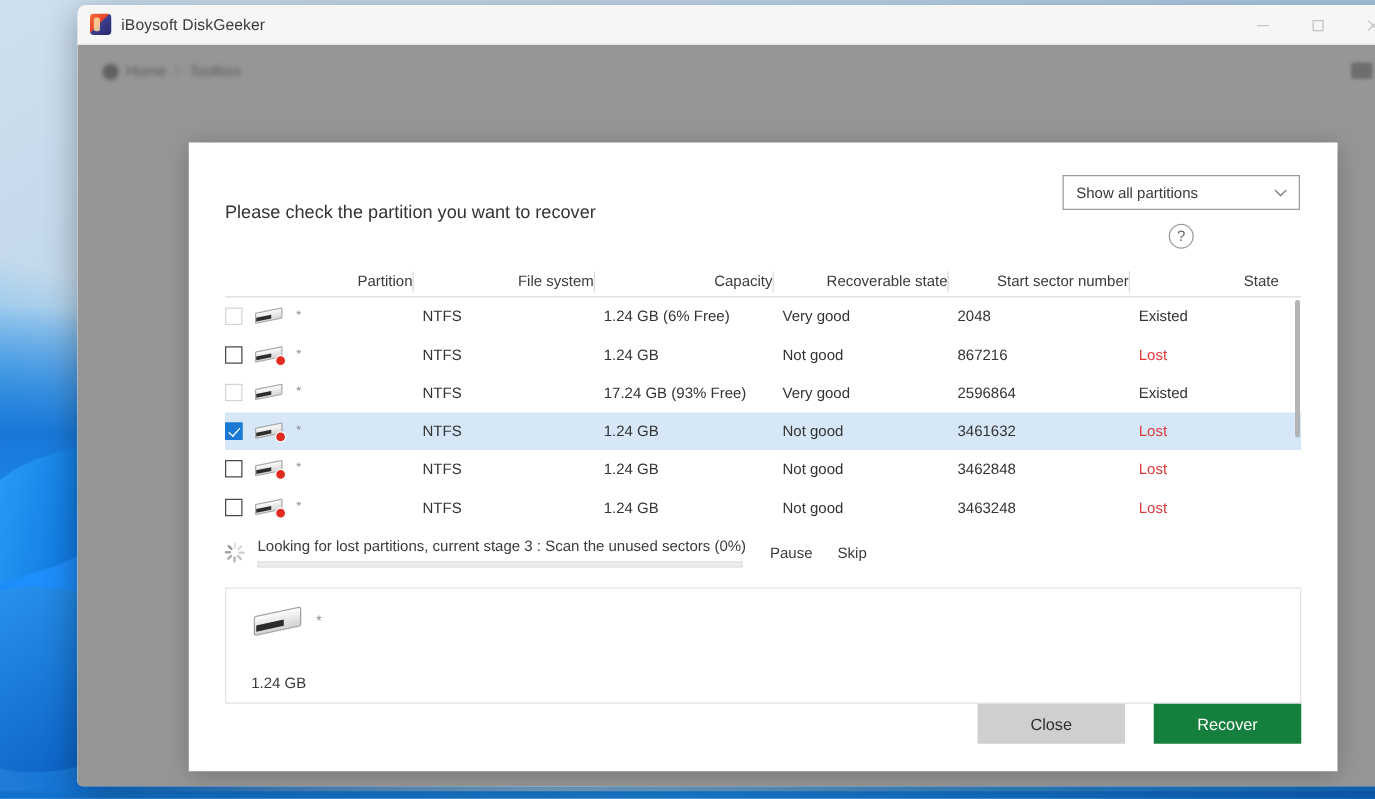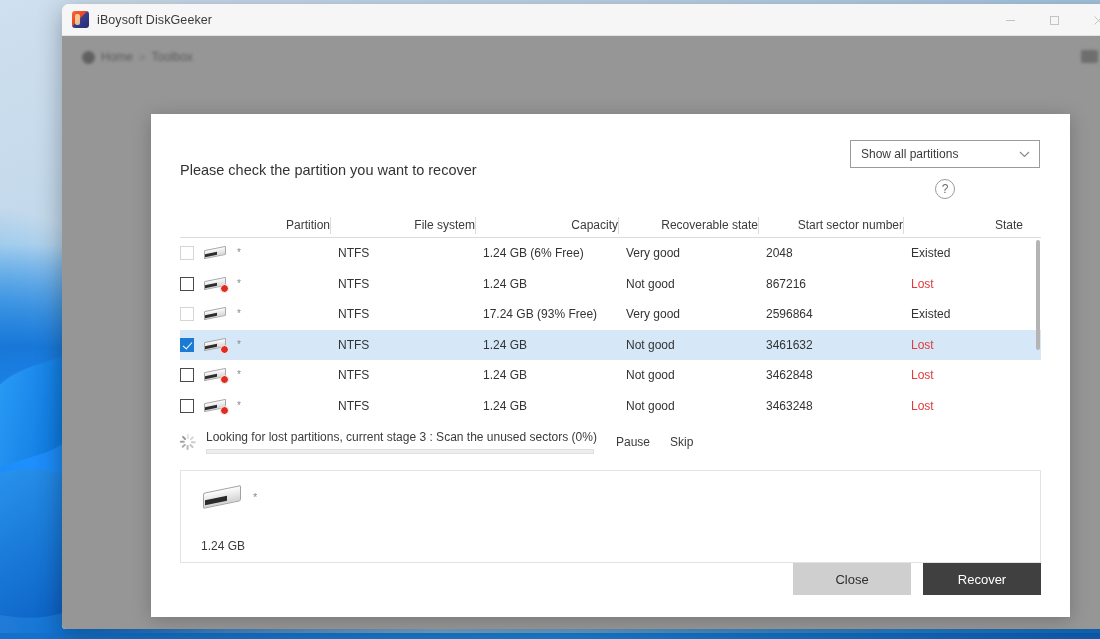--- a/index.html
+++ b/index.html
@@ -259,29 +259,29 @@
     position: absolute; left: 4px; top: 13px; width: 22px; height: 5px;
     background: #2b2b2b; transform: skewY(-12deg);
   }
   #detail-ast { font-size: 11px; color: #8a8a8a; margin-top: 6px; }
   #detail-size { font-size: 12px; color: #3b3b3b; margin-top: 26px; }
 
   
   #modal-footer {
     margin-top: auto;
     display: flex; justify-content: flex-end; align-items: flex-start;
-    gap: 12px; padding: 0 29px 22px 0;
+    gap: 23px; padding: 0 29px 22px 0;
   }
   .btn {
     height: 32px; min-width: 118px;
     display: flex; align-items: center; justify-content: center;
     font-size: 13px; border: none;
   }
   #close-button { background: #cfcfcf; color: #2e2e2e; }
-  #recover-button { background: #404040; color: #fff; }
+  #recover-button { background: #15803d; color: #fff; }
 </style>
 </head>
 <body>
 
 <div id="desktop">
   <div class="petal" id="petal-a"></div>
   <div class="petal" id="petal-b"></div>
   <div class="petal" id="petal-c"></div>
   <div id="taskbar-strip"></div>
 

